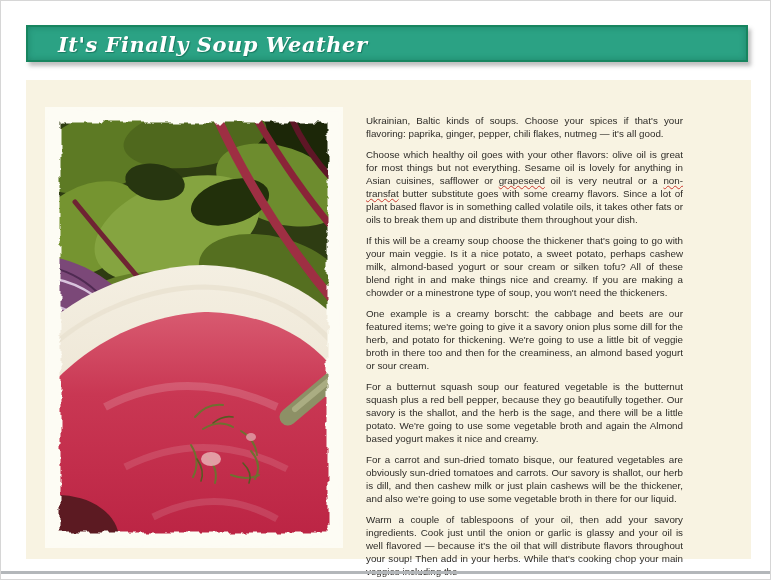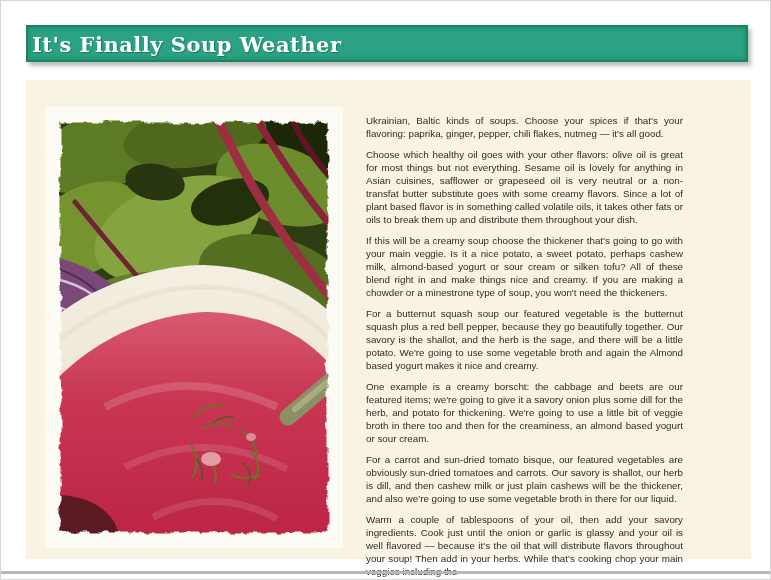--- a/index.html
+++ b/index.html
@@ -14,23 +14,24 @@
   }
   
   .banner{
     position:absolute;left:25px;top:24px;width:722px;height:37px;
     background:#2ba284;
     border:2px solid #17855f;
     box-sizing:border-box;
     box-shadow:3px 4px 4px rgba(110,110,110,.45), inset 0 0 6px rgba(10,80,60,.35);
   }
   .banner h1{
-    margin:0;padding:2px 0 0 4px;
+    margin:0;padding:2px 0 0 30px;
     color:#ffffff;
     font-family:"DejaVu Serif", serif;
+    font-style:italic;
     font-weight:700;
     font-size:21px;
     line-height:31px;
     letter-spacing:.5px;
     text-shadow:1px 1px 1px rgba(0,60,45,.4);
     white-space:nowrap;
   }
   
   .panel{
     position:absolute;left:25px;top:79px;width:725px;height:479px;
@@ -46,20 +47,21 @@
     position:absolute;left:340px;top:26px;width:317px;
     color:#2e2c28;
   }
   .text-col p.para{
     margin:8px 0 4px 0;
     font-size:9.8px;
     line-height:13px;
     text-align:justify;
   }
   .misspelled{
+    text-decoration:underline;
     text-decoration-style:wavy;
     text-decoration-color:#cc3a30;
     text-decoration-thickness:1px;
     text-underline-offset:1px;
     text-decoration-skip-ink:none;
   }
   
   .bottom-bar{
     position:absolute;left:0;right:0;top:570px;height:3px;
     background:#b3b7ba;
@@ -160,22 +162,22 @@
 
         <rect x="3" y="3" width="292" height="435" fill="none" stroke="#fdfcf4" stroke-width="9"></rect>
         <rect x="9" y="9" width="280" height="423" fill="none" stroke="#fdfcf4" stroke-width="13" filter="url(#rough)"></rect>
       </svg>
     </div>
 
     <div class="text-col">
         <p class="para"><span>Ukrainian, Baltic kinds of soups. Choose your spices if that's your flavoring: paprika, ginger, pepper, chili flakes, nutmeg — it's all good.</span></p>
         <p class="para"><span>Choose which healthy oil goes with your other flavors: olive oil is great for most things but not everything. Sesame oil is lovely for anything in Asian cuisines, safflower or </span><span class="misspelled">grapeseed</span><span> oil is very neutral or a </span><span class="misspelled">non-transfat</span><span> butter substitute goes with some creamy flavors. Since a lot of plant based flavor is in something called volatile oils, it takes other fats or oils to break them up and distribute them throughout your dish.</span></p>
         <p class="para"><span>If this will be a creamy soup choose the thickener that's going to go with your main veggie. Is it a nice potato, a sweet potato, perhaps cashew milk, almond-based yogurt or sour cream or silken tofu? All of these blend right in and make things nice and creamy. If you are making a chowder or a minestrone type of soup, you won't need the thickeners.</span></p>
+        <p class="para"><span>One example is a creamy borscht: the cabbage and beets are our featured items; we're going to give it a savory onion plus some dill for the herb, and potato for thickening. We're going to use a little bit of veggie broth in there too and then for the creaminess, an almond based yogurt or sour cream.</span></p>
         <p class="para"><span>For a butternut squash soup our featured vegetable is the butternut squash plus a red bell pepper, because they go beautifully together. Our savory is the shallot, and the herb is the sage, and there will be a little potato. We're going to use some vegetable broth and again the Almond based yogurt makes it nice and creamy.</span></p>
-        <p class="para"><span>One example is a creamy borscht: the cabbage and beets are our featured items; we're going to give it a savory onion plus some dill for the herb, and potato for thickening. We're going to use a little bit of veggie broth in there too and then for the creaminess, an almond based yogurt or sour cream.</span></p>
         <p class="para"><span>For a carrot and sun-dried tomato bisque, our featured vegetables are obviously sun-dried tomatoes and carrots. Our savory is shallot, our herb is dill, and then cashew milk or just plain cashews will be the thickener, and also we're going to use some vegetable broth in there for our liquid.</span></p>
         <p class="para"><span>Warm a couple of tablespoons of your oil, then add your savory ingredients. Cook just until the onion or garlic is glassy and your oil is well flavored — because it's the oil that will distribute flavors throughout your soup! Then add in your herbs. While that's cooking chop your main veggies including the</span></p>
       </div>
 
   </div>
 
   <div class="bottom-bar"></div>
 
 </div>
 

